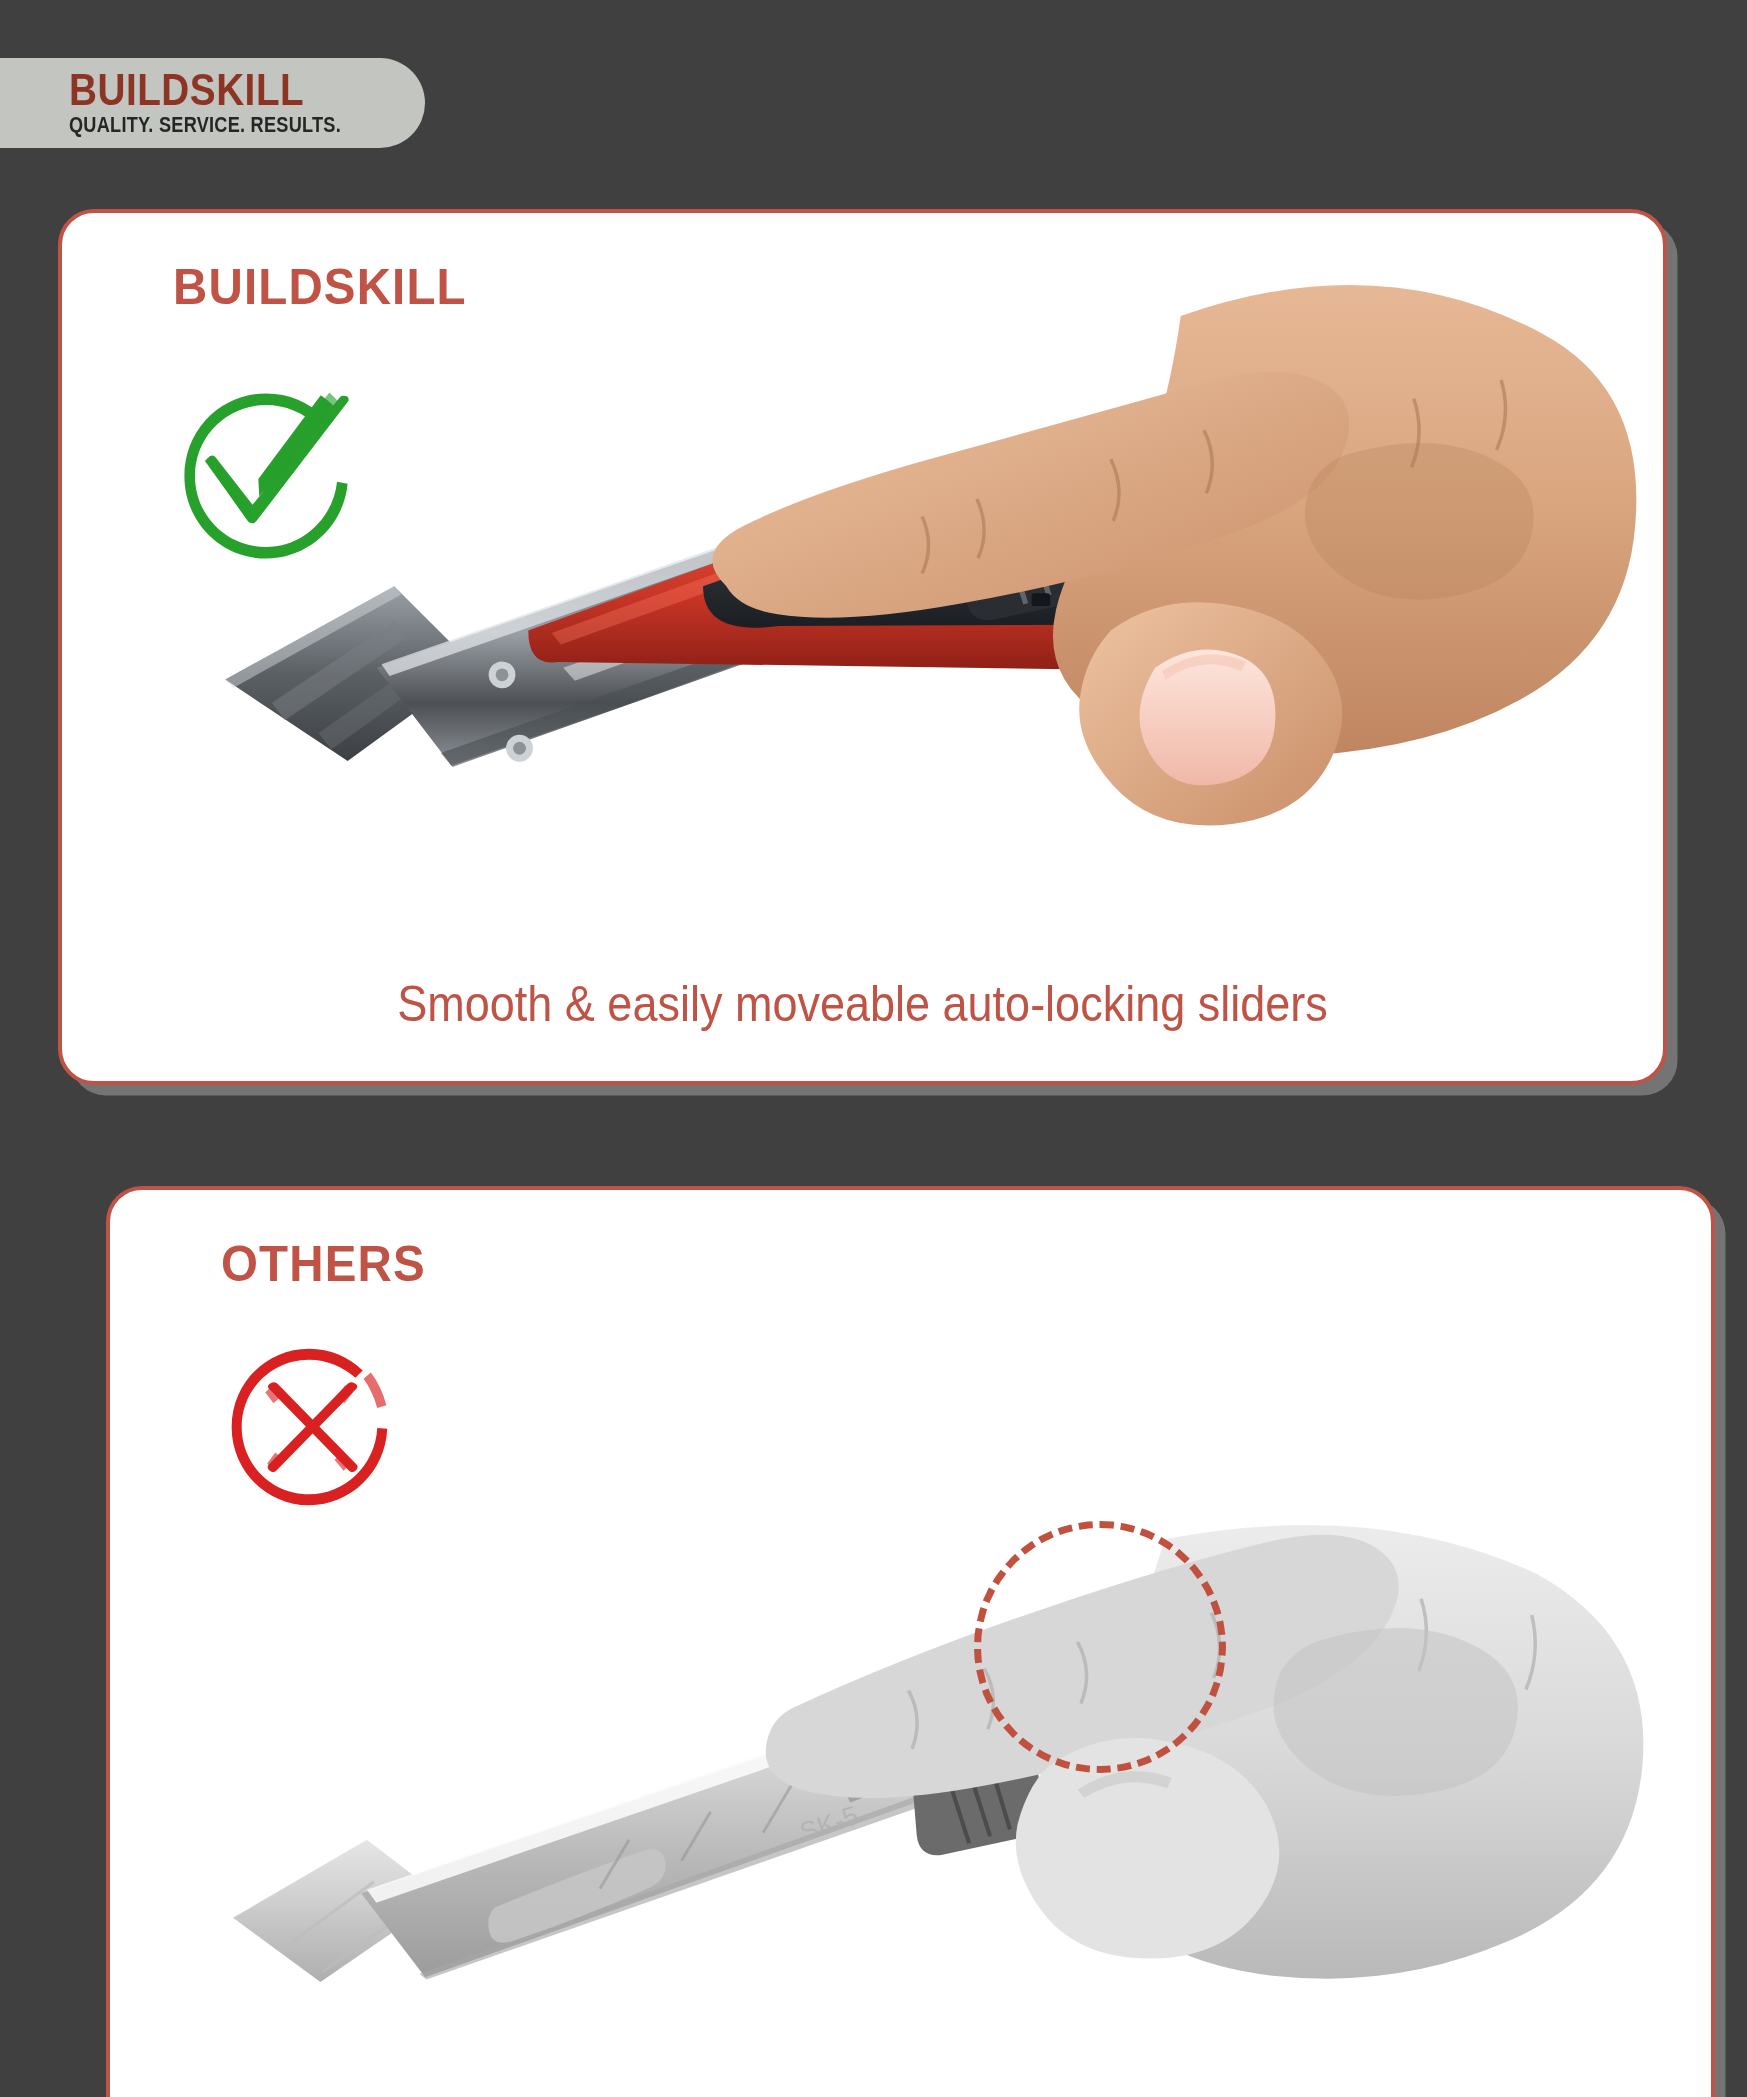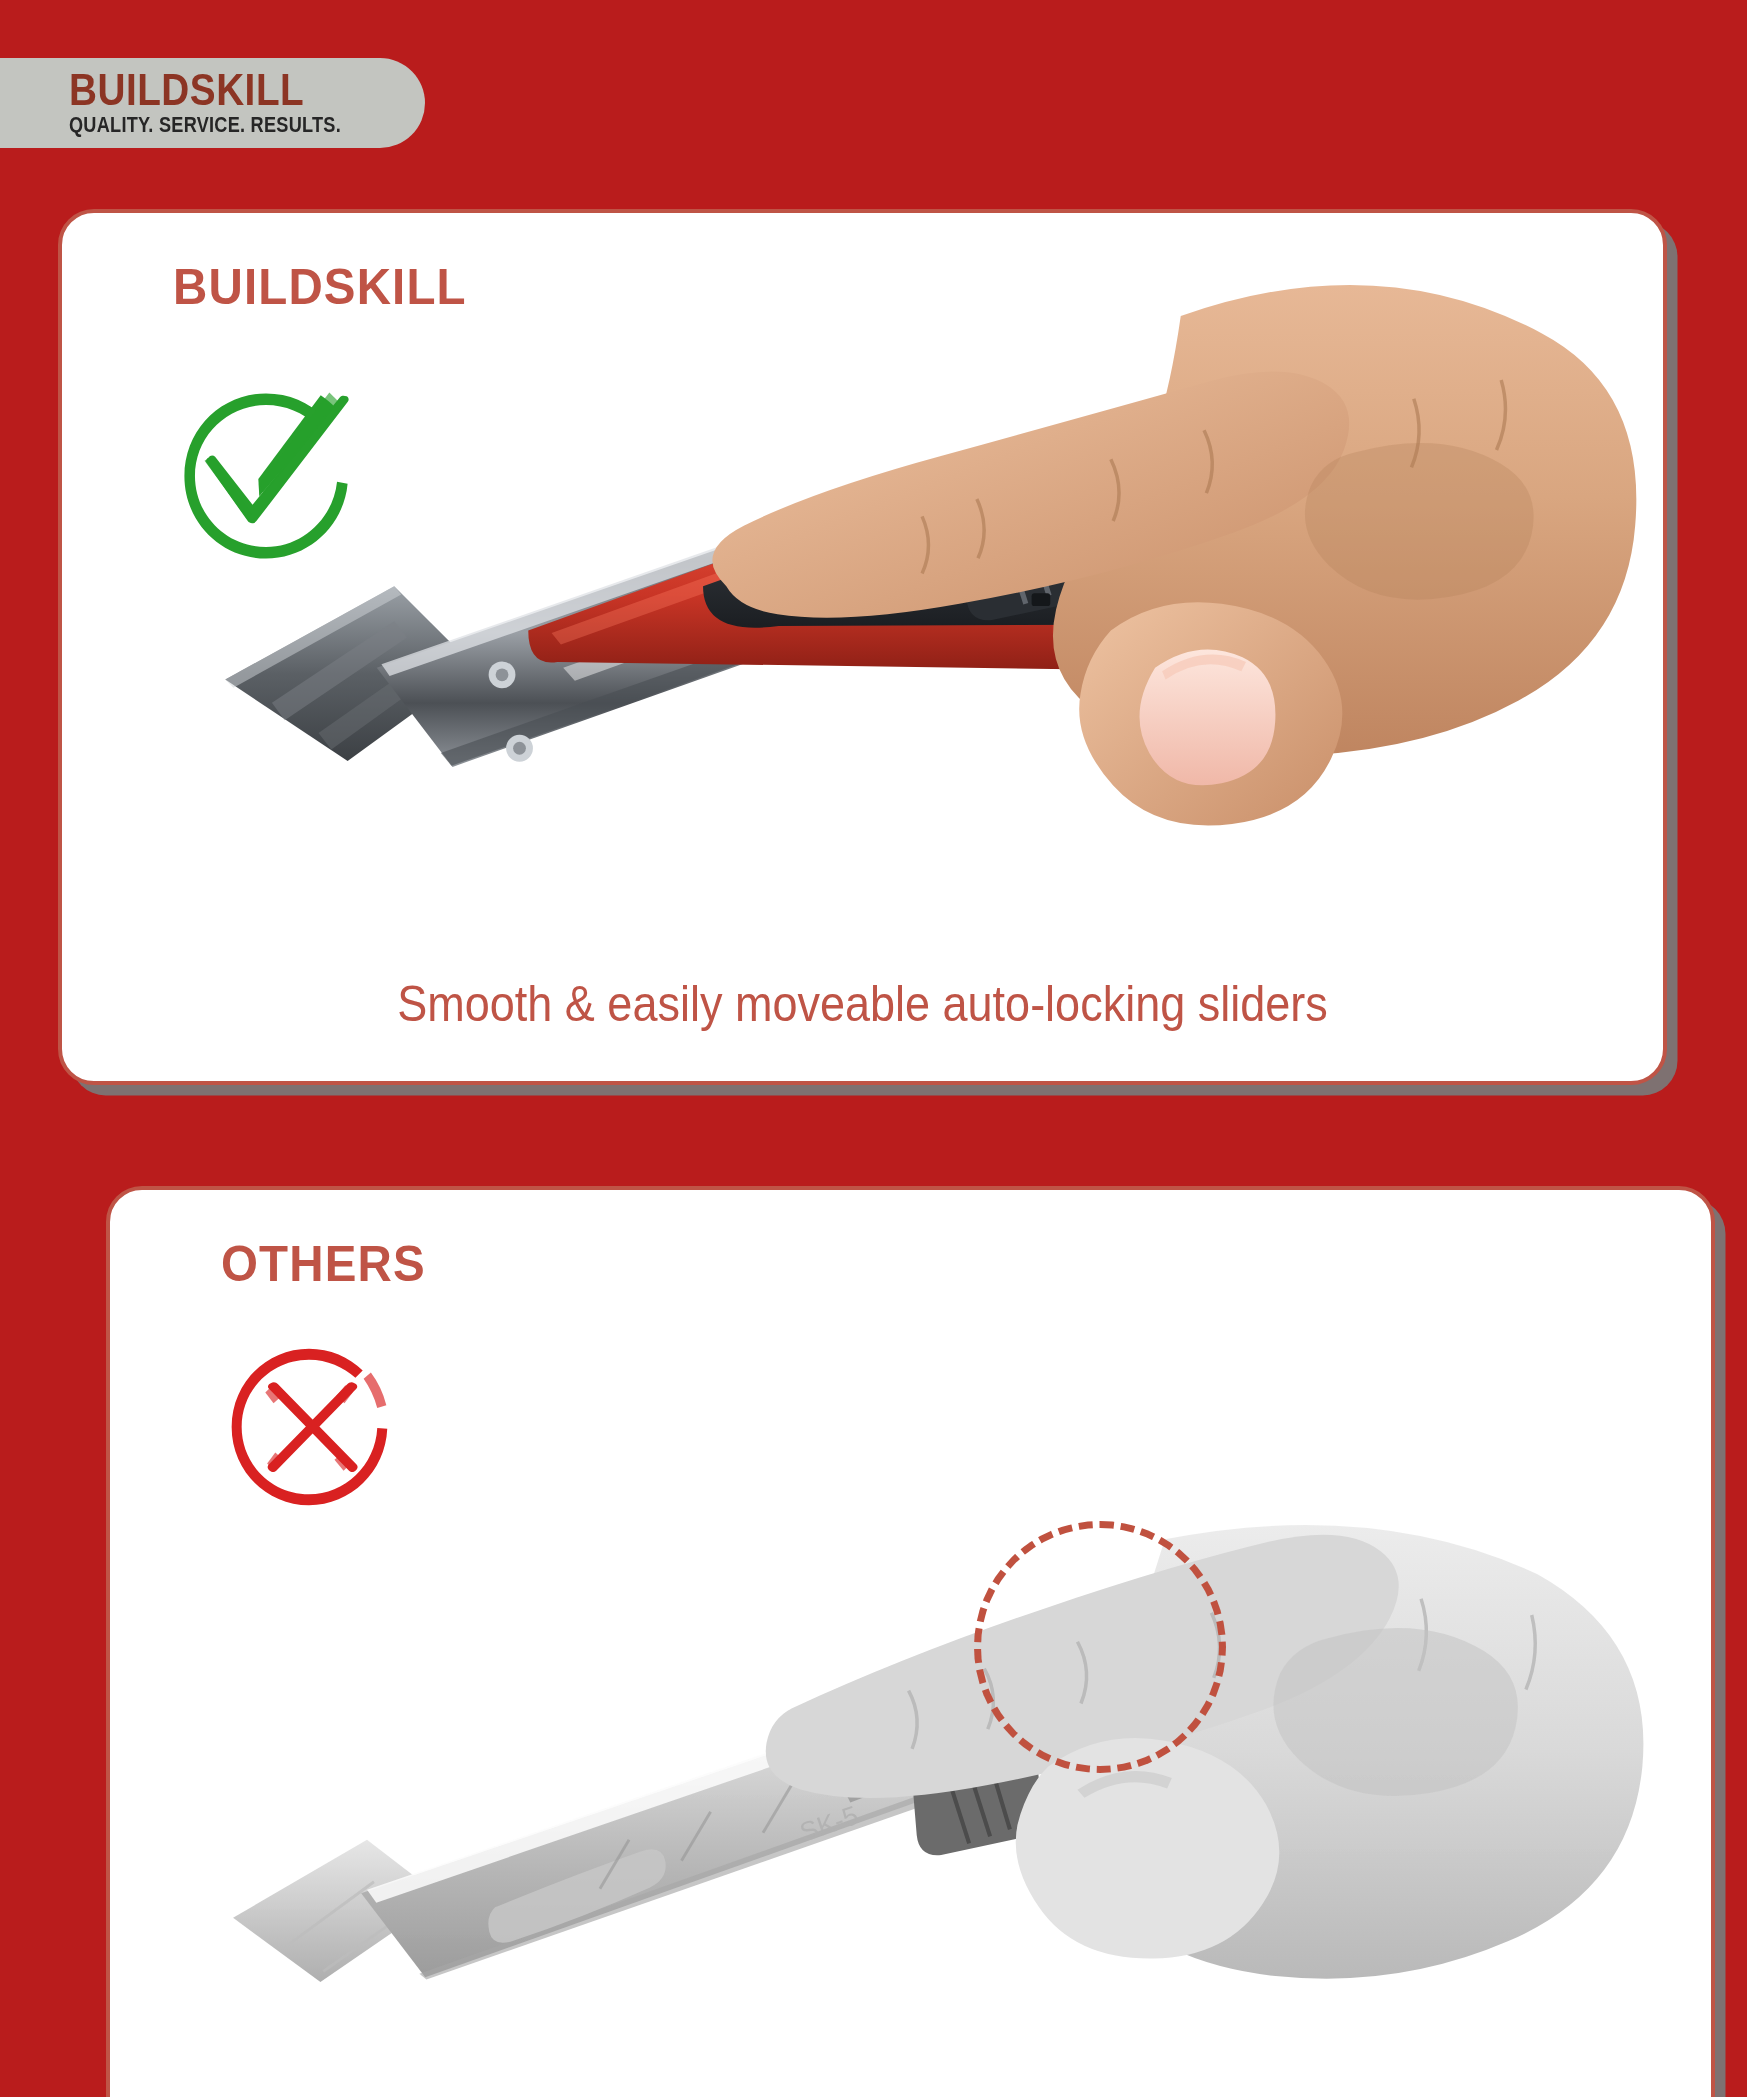--- a/index.html
+++ b/index.html
@@ -2,21 +2,21 @@
 <html style="font-size:9.3px"><head>
 <meta charset="utf-8">
 <style>
   * { margin:0; padding:0; box-sizing:border-box; }
   html,body {
     width:1748px; height:2097px;
     background:#ffffff;
     font-family:"Liberation Sans", sans-serif;
     overflow:hidden;
   }
-  .page { position:relative; width:1748px; height:2097px; background:#b91c1c;padding-left:20px; }
+  .page { position:relative; width:1748px; height:2097px; background:#404040;padding-left:20px; }
 
   
   .brand-badge{
     position:absolute; left:0; top:58px;
     width:425px; height:90px;
     background:#c3c5c0;
     border-top-right-radius:45px;
     border-bottom-right-radius:45px;
     display:flex; flex-direction:column;
     justify-content:center;

